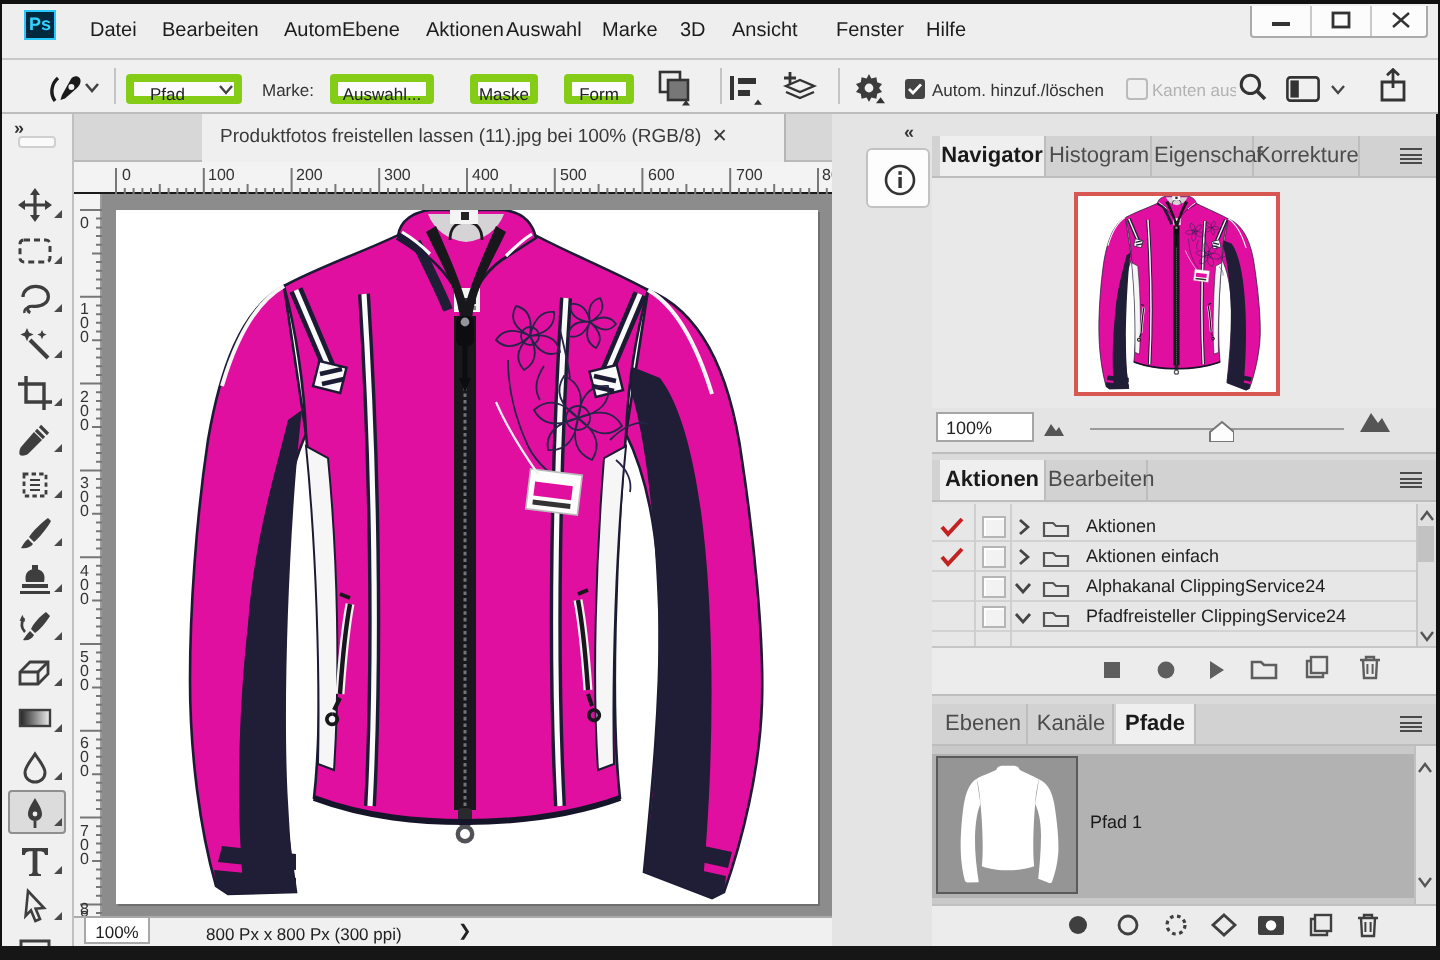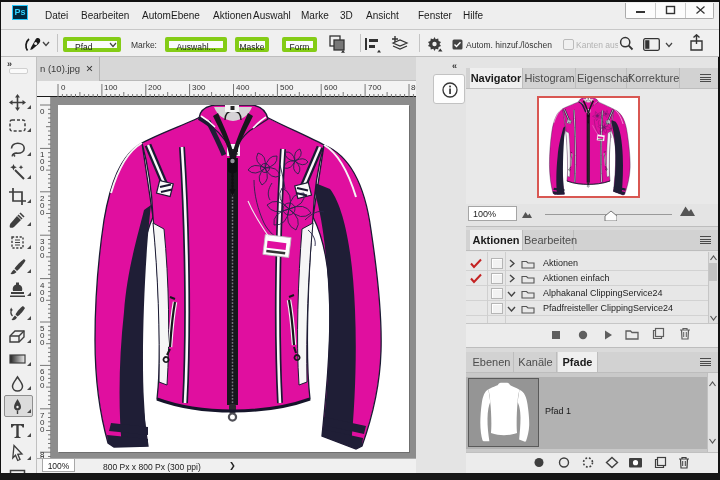--- a/index.html
+++ b/index.html
@@ -75,21 +75,21 @@
   </svg>
 <svg class="abs" style="left:42px;top:41px" width="8" height="6">
     <path d="M1 1 L4 4.5 L7 1" stroke="#444" stroke-width="1.3" fill="none"></path>
   </svg>
 <div class="vsep" style="left:57px"></div>
 <div class="obtn" style="left:63px; width:58px; text-align:left; padding-left:8px;">Pfad</div>
 <svg class="abs" style="left:109px;top:42px" width="8" height="6">
     <path d="M1 1 L4 4.5 L7 1" stroke="#444" stroke-width="1.2" fill="none"></path>
   </svg>
 <span class="olab" style="left:131px">Marke:</span>
-<div class="obtn" style="left:165px; width:62px;">Auswahl...</div>
+<div class="obtn" style="left:165px; width:52px;">Auswahl...</div>
 <div class="obtn" style="left:235px; width:34px;">Maske</div>
 <div class="obtn" style="left:282px; width:35px;">Form</div>
 <svg class="abs" style="left:329px;top:35px" width="18" height="18" viewBox="0 0 18 18">
     <rect x="1" y="1" width="10" height="10" fill="none" stroke="#333" stroke-width="1.3"></rect>
     <rect x="5" y="5" width="10" height="10" fill="#777" stroke="#333" stroke-width="1.3"></rect>
     <path d="M12 17.8 l4 0 -2 -2.8z" fill="#333"></path>
   </svg>
 <div class="vsep" style="left:360px"></div>
 <svg class="abs" style="left:364px;top:37px" width="18" height="16" viewBox="0 0 18 16">
     <rect x="1" y="1" width="2" height="12" fill="#333"></rect>
@@ -221,21 +221,21 @@
 <svg class="abs" style="left:8px;top:444px" width="19" height="19" viewBox="0 0 19 19">
     <path d="M6 1.5 L14 10 L9.8 10.3 L12 15.5 L9.7 16.5 L7.5 11.2 L4.8 14 Z" fill="none" stroke="#3e3e3e" stroke-width="1.3"></path>
   </svg>
 <div class="tcorner" style="left:27px;top:456px"></div>
 <svg class="abs" style="left:8px;top:467px" width="19" height="19" viewBox="0 0 19 19">
     <rect x="2.5" y="3.5" width="14" height="10" fill="none" stroke="#3e3e3e" stroke-width="1.5"></rect>
   </svg>
 <div class="tcorner" style="left:27px;top:479px"></div>
 
 <div id="tabrow" class="abs">
-  <div class="dtab" style="left:0; width:63px; background:#d6d6d6; border-right:1px solid #b5b5b5; padding-left:3px;">n (10).jpg &nbsp;✕</div>
+  <div class="dtab" style="left:64px; width:292px; background:#efefef; border-right:1px solid #b5b5b5; padding-left:9px;">Produktfotos freistellen lassen (11).jpg bei 100% (RGB/8) &nbsp;✕</div>
 </div>
 <div class="abs" style="left:421px;top:62px;width:14px;height:14px;font-size:11px;color:#333;font-weight:bold;">»</div>
 
 <div id="hruler" class="abs"></div>
 <svg class="abs" style="left:37px;top:81px" width="379" height="16">
     <path d="M21.0 3 V16 M25.4 13 V16 M29.8 13 V16 M34.2 13 V16 M38.5 13 V16 M42.9 11 V16 M47.3 13 V16 M51.7 13 V16 M56.1 13 V16 M60.5 13 V16 M64.9 3 V16 M69.3 13 V16 M73.7 13 V16 M78.0 13 V16 M82.4 13 V16 M86.8 11 V16 M91.2 13 V16 M95.6 13 V16 M100.0 13 V16 M104.4 13 V16 M108.8 3 V16 M113.1 13 V16 M117.5 13 V16 M121.9 13 V16 M126.3 13 V16 M130.7 11 V16 M135.1 13 V16 M139.5 13 V16 M143.8 13 V16 M148.2 13 V16 M152.6 3 V16 M157.0 13 V16 M161.4 13 V16 M165.8 13 V16 M170.2 13 V16 M174.6 11 V16 M178.9 13 V16 M183.3 13 V16 M187.7 13 V16 M192.1 13 V16 M196.5 3 V16 M200.9 13 V16 M205.3 13 V16 M209.7 13 V16 M214.1 13 V16 M218.4 11 V16 M222.8 13 V16 M227.2 13 V16 M231.6 13 V16 M236.0 13 V16 M240.4 3 V16 M244.8 13 V16 M249.2 13 V16 M253.5 13 V16 M257.9 13 V16 M262.3 11 V16 M266.7 13 V16 M271.1 13 V16 M275.5 13 V16 M279.9 13 V16 M284.2 3 V16 M288.6 13 V16 M293.0 13 V16 M297.4 13 V16 M301.8 13 V16 M306.2 11 V16 M310.6 13 V16 M315.0 13 V16 M319.4 13 V16 M323.7 13 V16 M328.1 3 V16 M332.5 13 V16 M336.9 13 V16 M341.3 13 V16 M345.7 13 V16 M350.1 11 V16 M354.4 13 V16 M358.8 13 V16 M363.2 13 V16 M367.6 13 V16 M372.0 3 V16 M376.4 13 V16" stroke="#777" stroke-width="1"></path>
     <text x="24" y="9" font-size="8" fill="#333">0</text>
     <text x="67" y="9" font-size="8" fill="#333">100</text>
     <text x="111" y="9" font-size="8" fill="#333">200</text>
     <text x="155" y="9" font-size="8" fill="#333">300</text>

